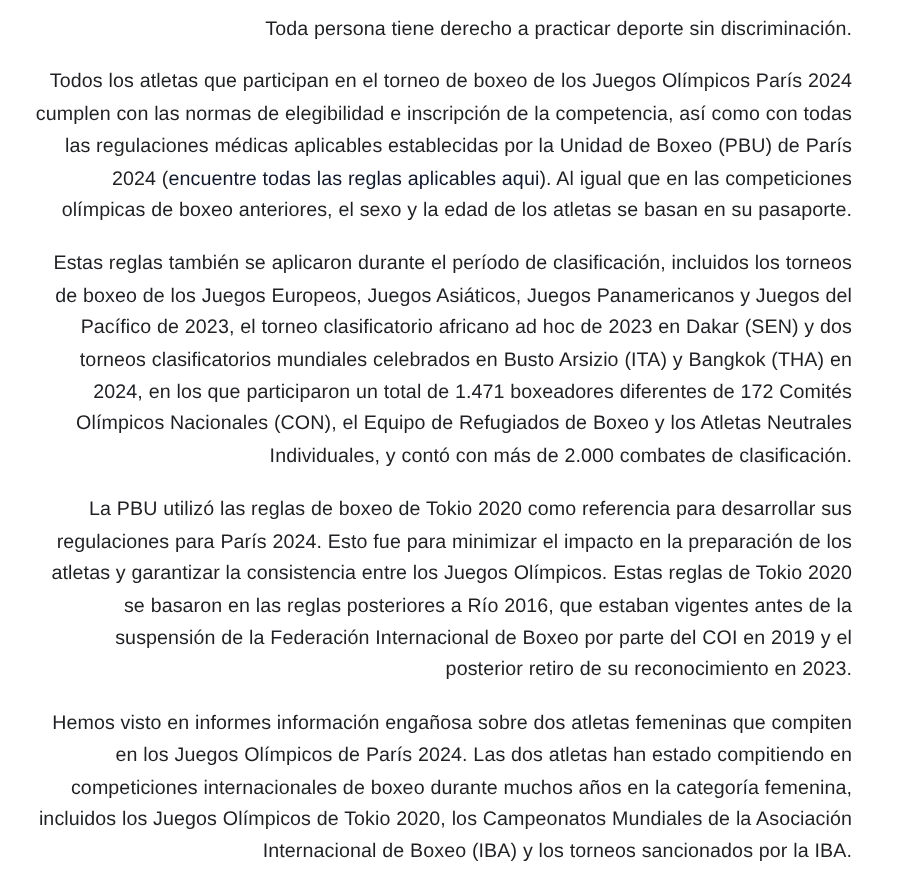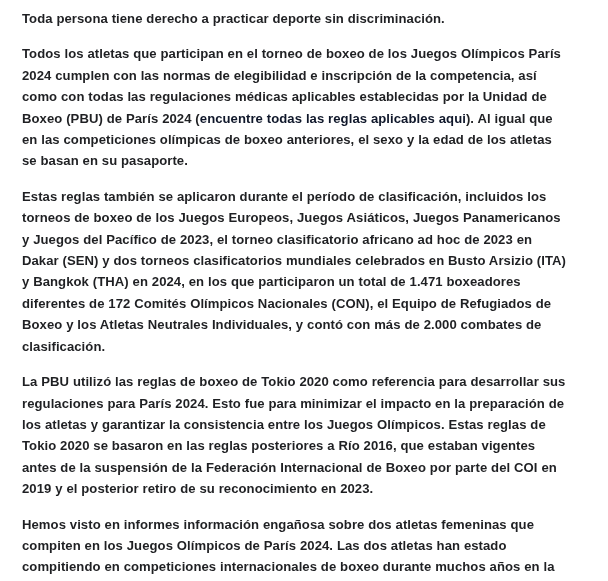--- a/index.html
+++ b/index.html
@@ -19,23 +19,22 @@
     box-sizing: border-box;
     width: 608px;
     padding: 8px 40px 0 22px;
   }
   .para {
     margin: 0 0 14px 0;
     font-size: 13.1px;
     line-height: 21.4px;
     color: #1f2023;
     letter-spacing: 0.005em;
-    text-align: left;
+    text-align: right;
     word-spacing: 0.01em;
-    font-weight: bold;
   }
   .para:last-child {
     margin-bottom: 0;
   }
   .doc-link {
     color: #0f172a;
     text-decoration: none;
     cursor: pointer;
   }
   .seg {

